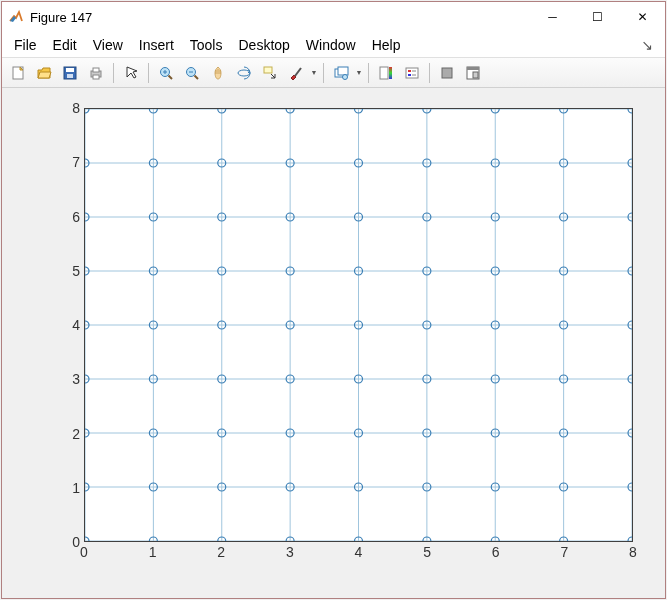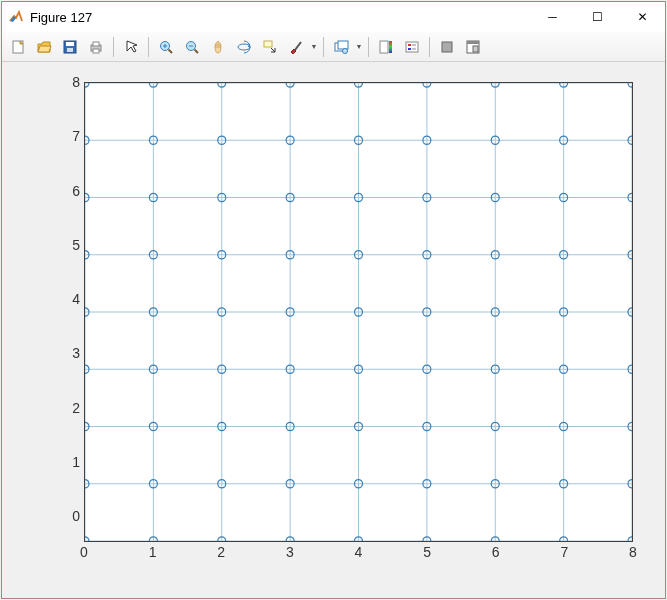--- a/index.html
+++ b/index.html
@@ -117,33 +117,45 @@
 
 <div class="window">
 
   <div class="titlebar">
     <span class="app-icon">
       <svg width="16" height="16" viewBox="0 0 16 16">
         <path d="M2 12 L6 7 L8 9 L11 3 L14 12" fill="none" stroke="#d97a2b" stroke-width="1.8"></path>
         <path d="M8 9 L6 7 L2 12 L5 13 Z" fill="#3b7fb5"></path>
       </svg>
     </span>
-    <span class="title">Figure 127</span>
+    <span class="title">Figure 147</span>
     <span class="spacer"></span>
     <div class="win-btn">
         <span>─</span>
       </div>
     <div class="win-btn">
         <span>☐</span>
       </div>
     <div class="win-btn">
         <span>✕</span>
       </div>
   </div>
 
+  <div class="menubar">
+    <span class="menu-item">File</span>
+    <span class="menu-item">Edit</span>
+    <span class="menu-item">View</span>
+    <span class="menu-item">Insert</span>
+    <span class="menu-item">Tools</span>
+    <span class="menu-item">Desktop</span>
+    <span class="menu-item">Window</span>
+    <span class="menu-item">Help</span>
+    <span class="spacer"></span>
+    <span class="menu-chevron">↘</span>
+  </div>
 
   <div class="toolbar">
     <div class="tb-btn">
       <svg width="16" height="16">
           <rect x="3" y="2" width="10" height="12" fill="#fff" stroke="#888"></rect>
           <path d="M10 2 L13 5 L10 5 Z" fill="#e6c46a" stroke="#b89030"></path>
         </svg>
     </div>
     <div class="tb-btn">
       <svg width="16" height="16">

